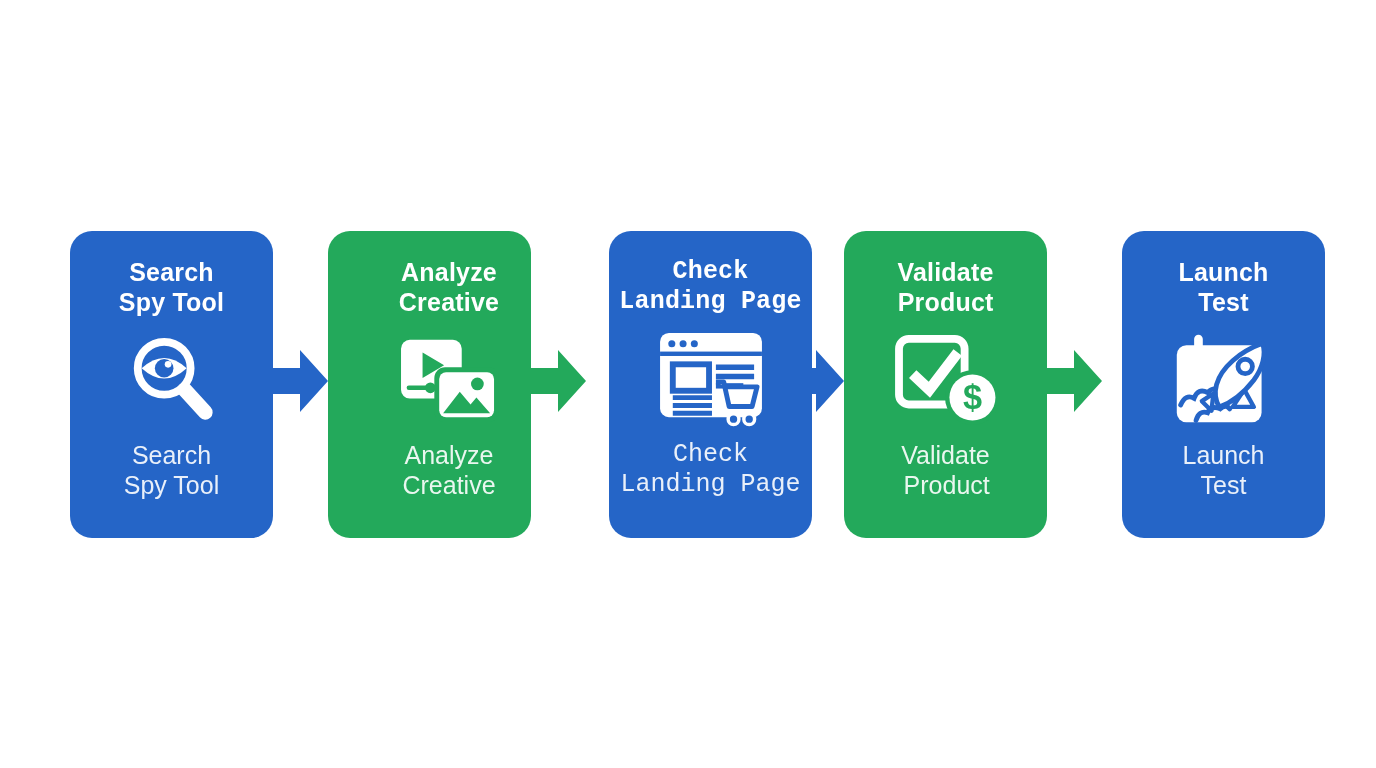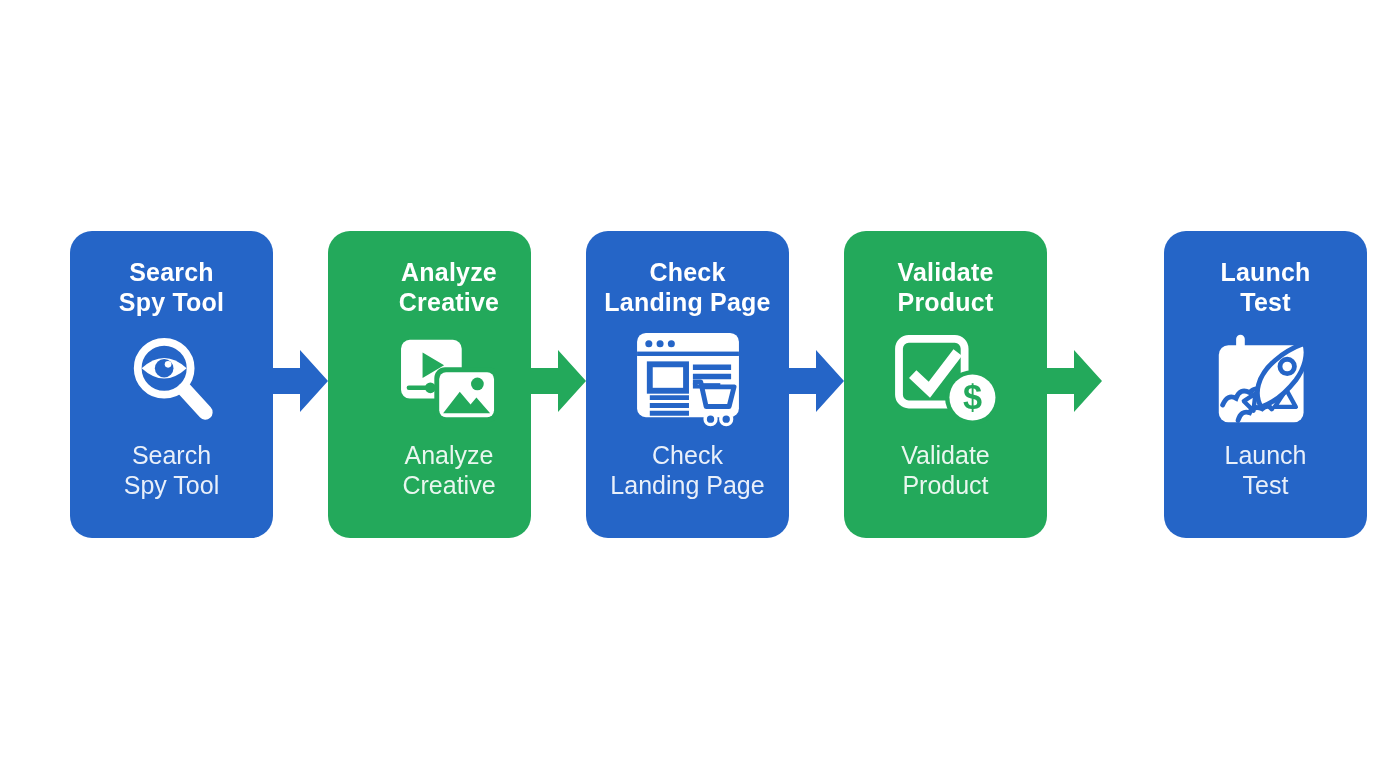--- a/index.html
+++ b/index.html
@@ -11,23 +11,23 @@
   .canvas{position:relative;width:1100px;height:768px;background:#ffffff;}
   .step-card{
     position:absolute;top:231px;width:203px;height:307px;border-radius:22px;
     display:flex;flex-direction:column;align-items:center;box-sizing:border-box;
     color:#ffffff;text-align:center;
   }
   .bg-blue{background:var(--blue);}
   .bg-green{background:var(--green);}
   .card-1{left:70px;}
   .card-2{left:328px;padding-left:39px;}
-  .card-3{left:586px;}
-  .card-4{left:844px;}
-  .card-5{left:1164px;}
+  .card-3{left:609px;font-family:Liberation Mono, monospace;}
+  .card-4{left:844px;text-align:right;}
+  .card-5{left:1122px;}
   .card-title{
     margin-top:26px;font-weight:700;font-size:25px;line-height:30px;
     letter-spacing:.2px;color:#ffffff;
   }
   .icon-wrap{
     height:98px;margin-top:13px;display:flex;align-items:center;justify-content:center;
   }
   .card-subtitle{
     margin-top:12px;font-weight:400;font-size:25px;line-height:30px;
     color:rgba(255,255,255,0.9);

